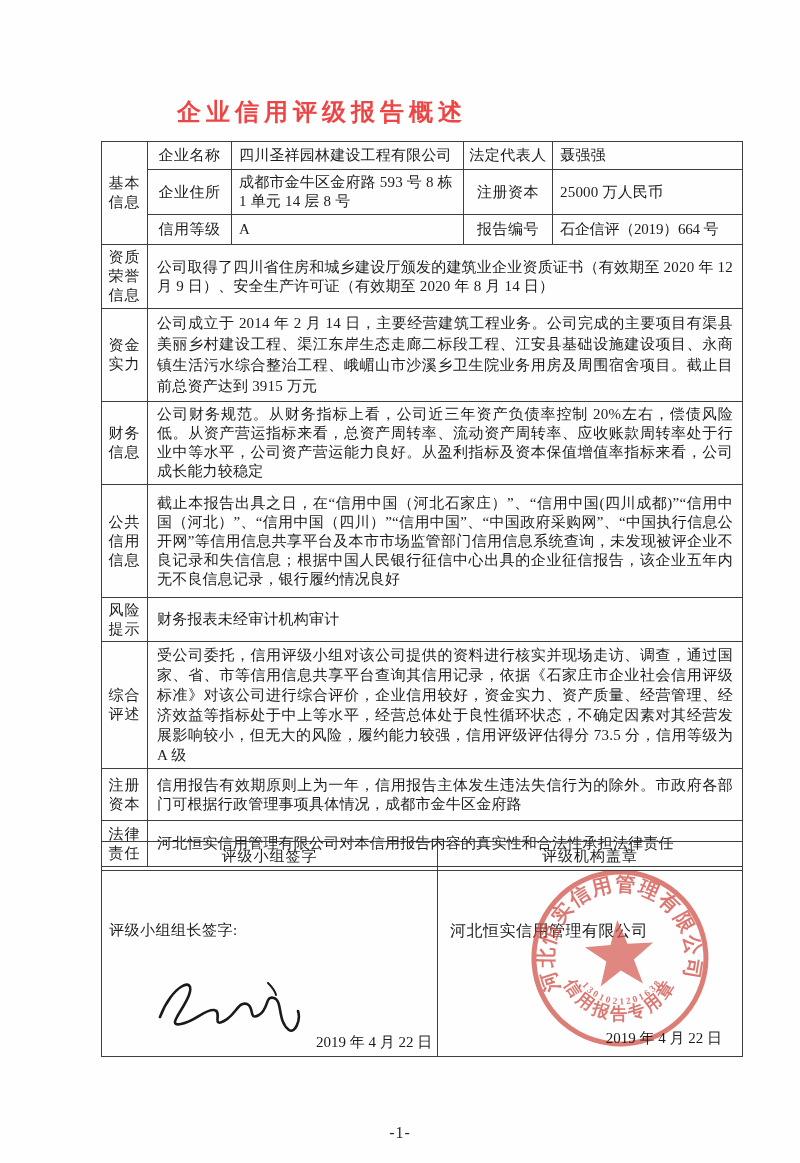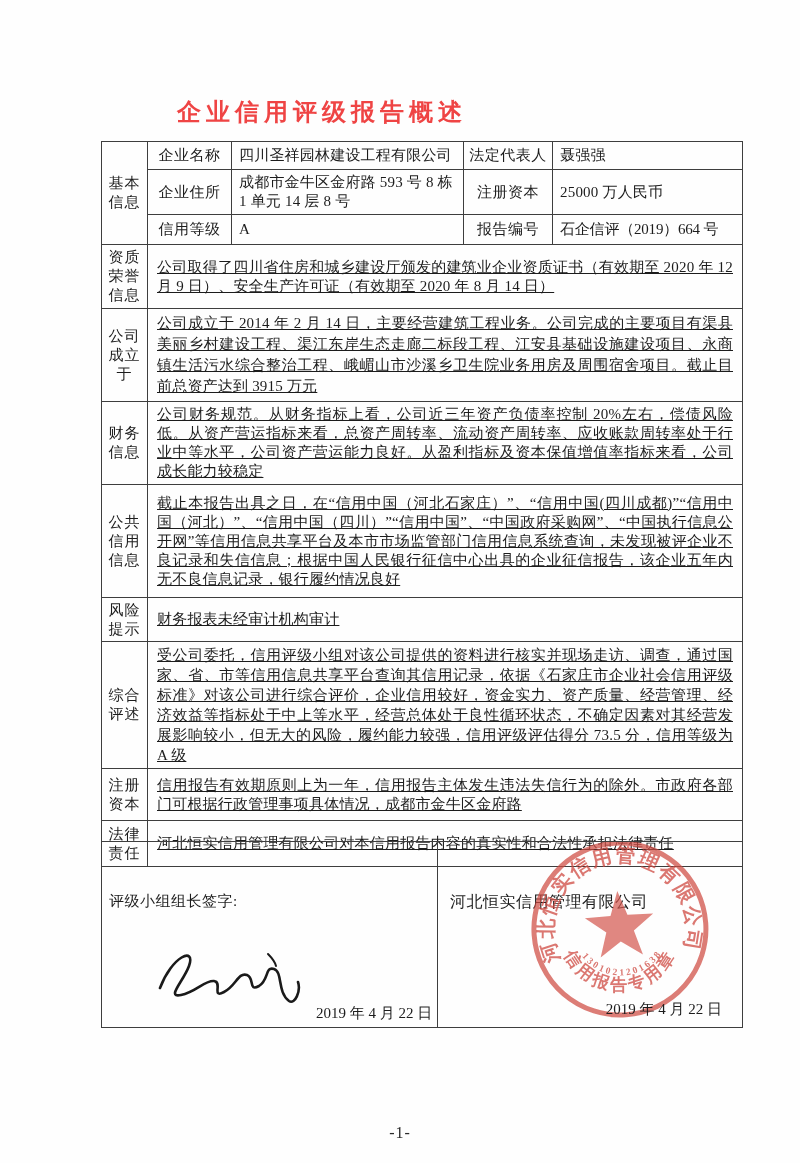--- a/index.html
+++ b/index.html
@@ -29,21 +29,21 @@
   }
   .main-table{position:absolute;left:101px;top:141px;width:641px;}
   .sig-table{position:absolute;left:101px;top:841px;width:641px;}
   .lbl{
     text-align:center;padding:2px 2px;letter-spacing:1px;
   }
   .sublbl{text-align:center;white-space:nowrap;padding:2px 2px;letter-spacing:0.5px;}
   .val{text-align:left;padding:2px 7px;white-space:nowrap;letter-spacing:0.2px;margin-top:24px;}
   .val-wrap{text-align:left;padding:2px 7px;white-space:pre-line;letter-spacing:0.2px;}
   .sect{
-    text-align:justify;padding:3px 9px 3px 9px;letter-spacing:0.2px;text-decoration:underline;
+    text-align:justify;padding:3px 9px 3px 9px;letter-spacing:0.2px;
   }
   .sig-head{text-align:center;letter-spacing:1px;}
   .sig-cell{position:relative;padding:0;vertical-align:top;}
   .leader-label{position:absolute;left:7px;top:50px;font-size:15px;letter-spacing:0.5px;}
   .left-date{position:absolute;left:214px;top:162px;font-size:15px;white-space:nowrap;}
   .agency-name{position:absolute;left:12px;top:50px;font-size:16px;letter-spacing:0.5px;white-space:nowrap;}
   .right-date{position:absolute;right:20px;top:158px;font-size:15px;white-space:nowrap;}
   .handwriting{position:absolute;left:48px;top:100px;}
   .seal{position:absolute;left:86px;top:-8px;transform:rotate(-4deg);opacity:0.88;}
   .page-number{
@@ -86,21 +86,21 @@
         <td class="val">A</td>
         <td class="sublbl">报告编号</td>
         <td class="val" style="letter-spacing:-0.2px">石企信评（2019）664 号</td>
       </tr>
 
       <tr style="height:64px">
         <td class="lbl">资质荣誉信息</td>
         <td class="sect" colspan="4">公司取得了四川省住房和城乡建设厅颁发的建筑业企业资质证书（有效期至 2020 年 12 月 9 日）、安全生产许可证（有效期至 2020 年 8 月 14 日）</td>
       </tr>
       <tr style="height:93px">
-        <td class="lbl">公司成立于</td>
+        <td class="lbl">资金实力</td>
         <td class="sect" style="line-height:21px" colspan="4">公司成立于 2014 年 2 月 14 日，主要经营建筑工程业务。公司完成的主要项目有渠县美丽乡村建设工程、渠江东岸生态走廊二标段工程、江安县基础设施建设项目、永商镇生活污水综合整治工程、峨嵋山市沙溪乡卫生院业务用房及周围宿舍项目。截止目前总资产达到 3915 万元</td>
       </tr>
       <tr style="height:65px">
         <td class="lbl">财务信息</td>
         <td class="sect" colspan="4">公司财务规范。从财务指标上看，公司近三年资产负债率控制 20%左右，偿债风险低。从资产营运指标来看，总资产周转率、流动资产周转率、应收账款周转率处于行业中等水平，公司资产营运能力良好。从盈利指标及资本保值增值率指标来看，公司成长能力较稳定</td>
       </tr>
       <tr style="height:113px">
         <td class="lbl">公共信用信息</td>
         <td class="sect" colspan="4">截止本报告出具之日，在“信用中国（河北石家庄）”、“信用中国(四川成都)”“信用中国（河北）”、“信用中国（四川）”“信用中国”、“中国政府采购网”、“中国执行信息公开网”等信用信息共享平台及本市市场监管部门信用信息系统查询，未发现被评企业不良记录和失信信息；根据中国人民银行征信中心出具的企业征信报告，该企业五年内无不良信息记录，银行履约情况良好</td>
       </tr>
@@ -122,20 +122,24 @@
       </tr>
     </tbody>
   </table>
 
   <table class="sig-table">
     <colgroup>
         <col style="width:336px">
         <col style="width:305px">
       </colgroup>
     <tbody>
+      <tr style="height:29px">
+        <td class="sig-head">评级小组签字</td>
+        <td class="sig-head">评级机构盖章</td>
+      </tr>
       <tr style="height:186px">
         <td class="sig-cell">
           <span class="leader-label">评级小组组长签字:</span>
           <svg class="handwriting" width="160" height="75" viewBox="0 0 160 75">
             <g fill="none" stroke="#1a1a1a" stroke-width="2.6" stroke-linecap="round">
               <path d="M 10,46 C 22,14 46,4 39,24 C 33,40 16,56 31,53 C 46,50 55,38 64,39 C 73,40 61,57 74,50 C 86,44 88,30 97,33 C 105,36 98,50 109,44 C 119,38 115,24 124,27 C 133,30 127,50 139,59 C 145,63 151,49 148,40"></path>
               <path d="M 118,12 C 122,16 125,20 126,24" stroke-width="2"></path>
             </g>
           </svg>
           <span class="left-date">2019 年 4 月 22 日</span>

